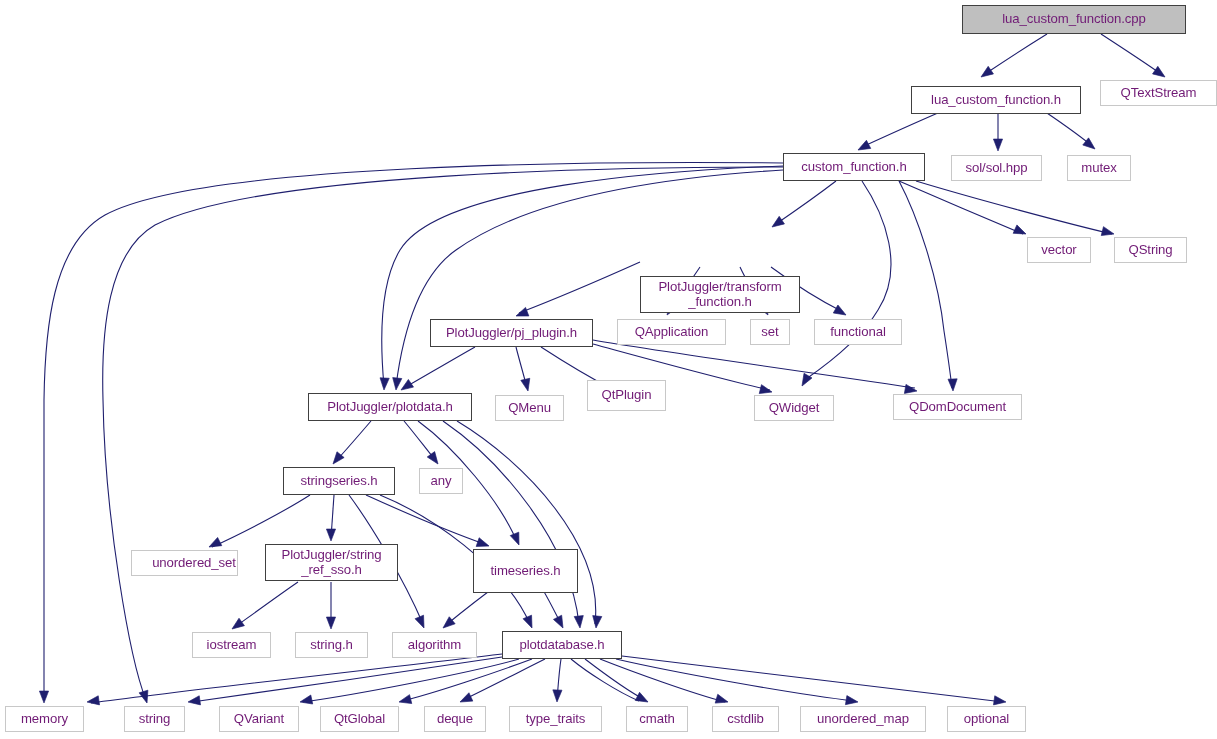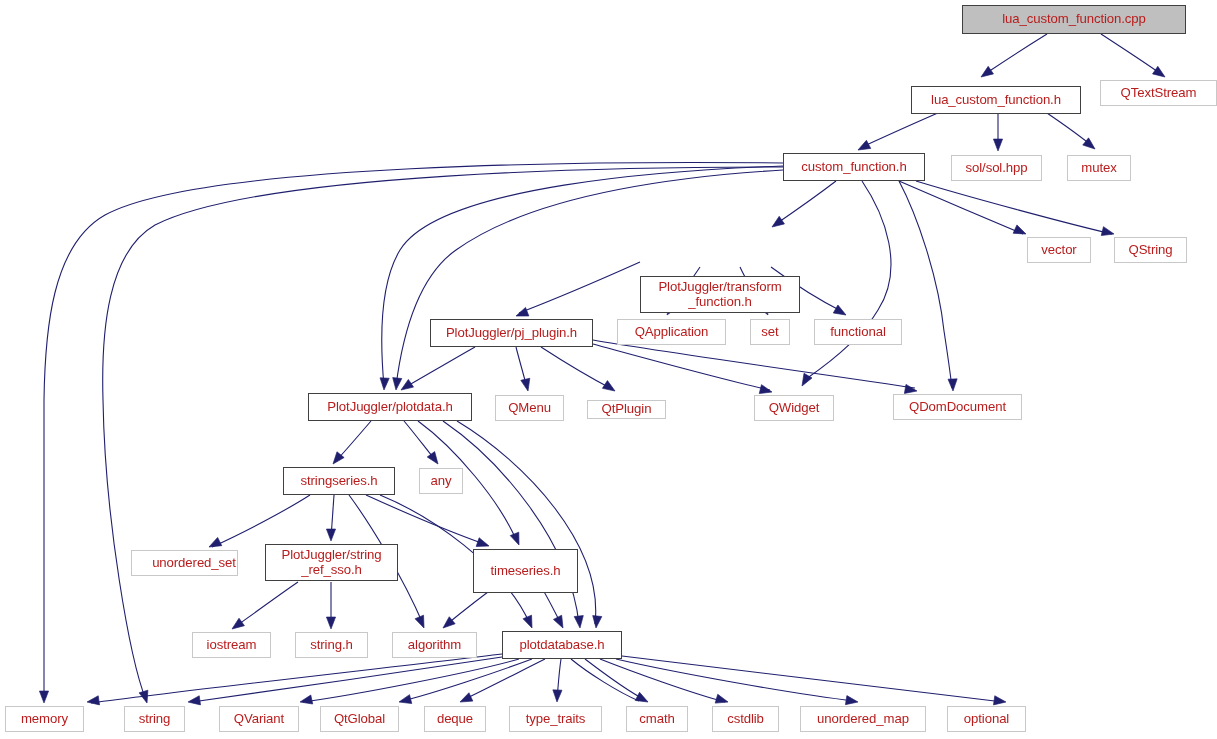--- a/index.html
+++ b/index.html
@@ -37,21 +37,21 @@
     stroke: #1f1f6e;
     stroke-width: 0.6;
   }
   .node-box {
     position: absolute;
     box-sizing: border-box;
     display: flex;
     align-items: center;
     justify-content: center;
     text-align: center;
-    color: #b91c1c;
+    color: #701a75;
     line-height: 1.12;
     white-space: pre-line;
     letter-spacing: -0.1px;
   }
   .node-box.kind-root {
     background: #bfbfbf;
     border: 1.4px solid #404040;
     font-size: 13.2px;
   }
   .node-box.kind-header {
@@ -180,21 +180,21 @@
       <div class="node-box kind-extern" style="left: 1027px; top: 237px; width: 64px; height: 26px;">vector</div>
       <div class="node-box kind-extern" style="left: 1114px; top: 237px; width: 73px; height: 26px;">QString</div>
       <div class="node-box kind-header" style="left: 640px; top: 230px; width: 160px; height: 37px; margin-top: 46px;">PlotJuggler/transform
 _function.h</div>
       <div class="node-box kind-extern" style="left: 617px; top: 319px; width: 109px; height: 26px;">QApplication</div>
       <div class="node-box kind-extern" style="left: 750px; top: 319px; width: 40px; height: 26px;">set</div>
       <div class="node-box kind-extern" style="left: 814px; top: 319px; width: 88px; height: 26px;">functional</div>
       <div class="node-box kind-header" style="left: 430px; top: 319px; width: 163px; height: 28px;">PlotJuggler/pj_plugin.h</div>
       <div class="node-box kind-header" style="left: 308px; top: 393px; width: 164px; height: 28px;">PlotJuggler/plotdata.h</div>
       <div class="node-box kind-extern" style="left: 495px; top: 395px; width: 69px; height: 26px;">QMenu</div>
-      <div class="node-box kind-extern" style="left: 587px; top: 400px; width: 79px; height: 19px; text-align: center;">QtPlugin</div>
+      <div class="node-box kind-extern" style="left: 587px; top: 380px; width: 79px; height: 31px; text-align: center;">QtPlugin</div>
       <div class="node-box kind-extern" style="left: 754px; top: 395px; width: 80px; height: 26px;">QWidget</div>
       <div class="node-box kind-extern" style="left: 893px; top: 394px; width: 129px; height: 26px;">QDomDocument</div>
       <div class="node-box kind-header" style="left: 283px; top: 467px; width: 112px; height: 28px;">stringseries.h</div>
       <div class="node-box kind-extern" style="left: 419px; top: 468px; width: 44px; height: 26px;">any</div>
       <div class="node-box kind-extern" style="left: 131px; top: 550px; width: 107px; height: 26px; padding-left: 19px;">unordered_set</div>
       <div class="node-box kind-header" style="left: 265px; top: 544px; width: 133px; height: 37px;">PlotJuggler/string
 _ref_sso.h</div>
       <div class="node-box kind-header" style="left: 473px; top: 549px; width: 105px; height: 44px;">timeseries.h</div>
       <div class="node-box kind-extern" style="left: 192px; top: 632px; width: 79px; height: 26px;">iostream</div>
       <div class="node-box kind-extern" style="left: 295px; top: 632px; width: 73px; height: 26px;">string.h</div>

